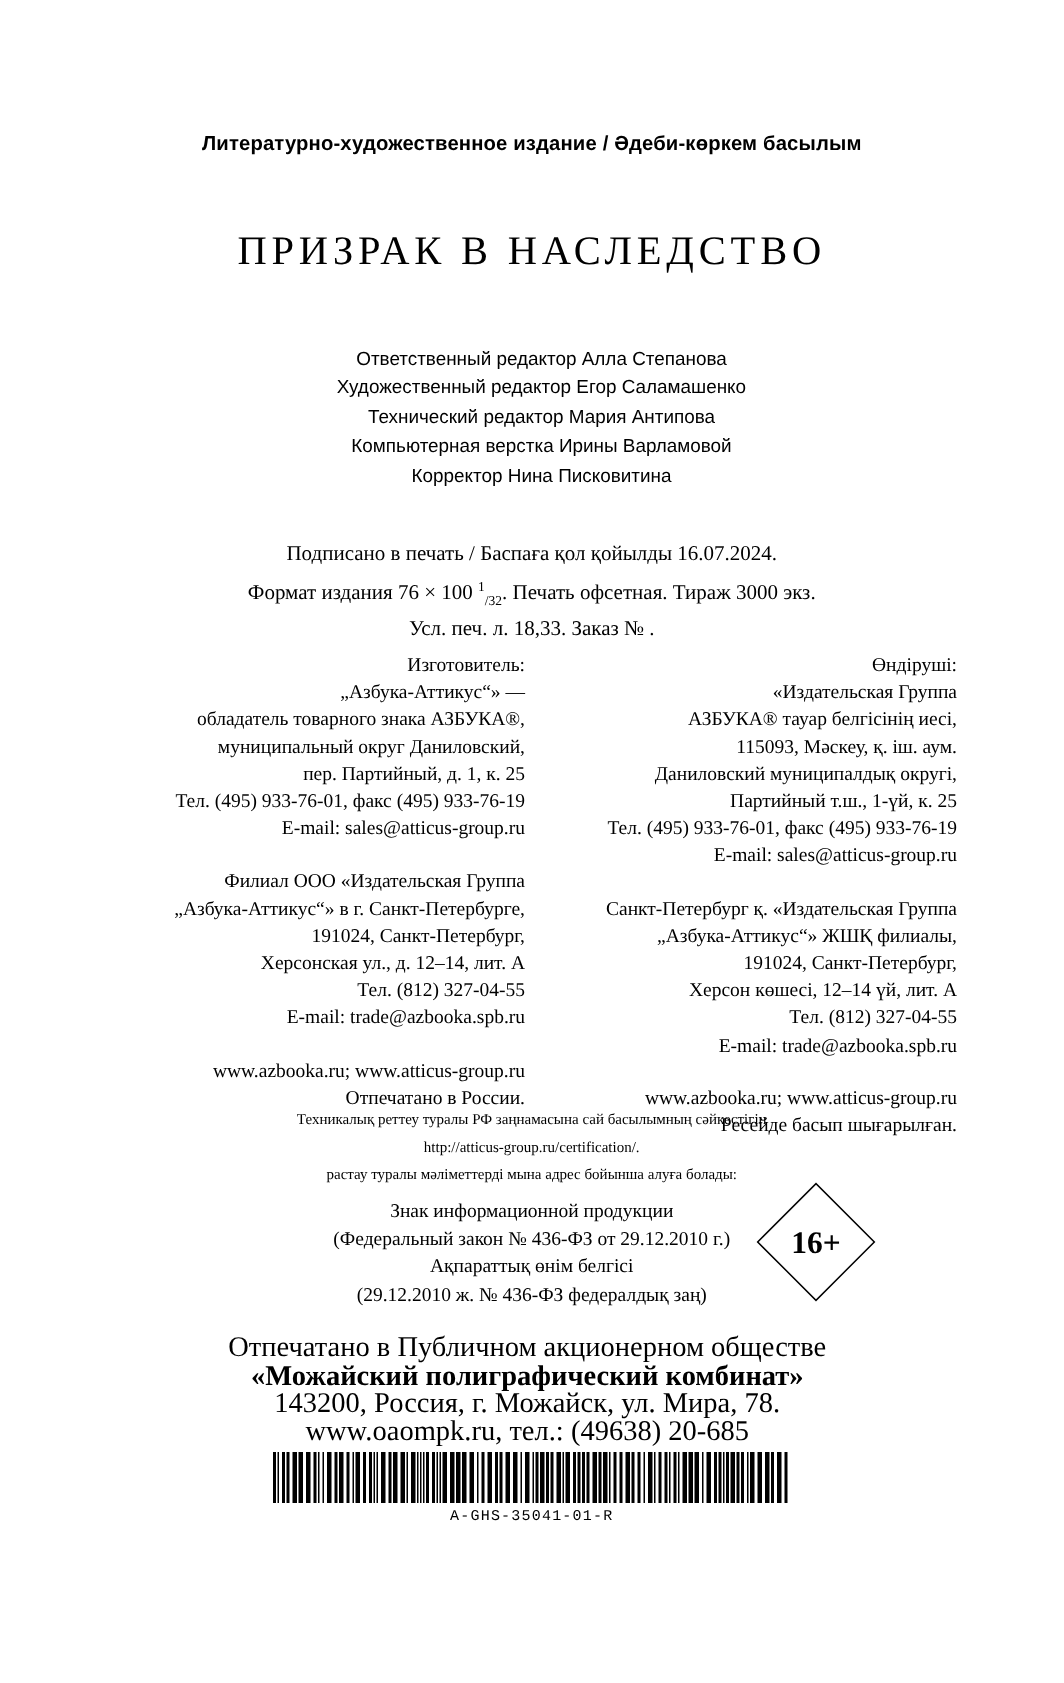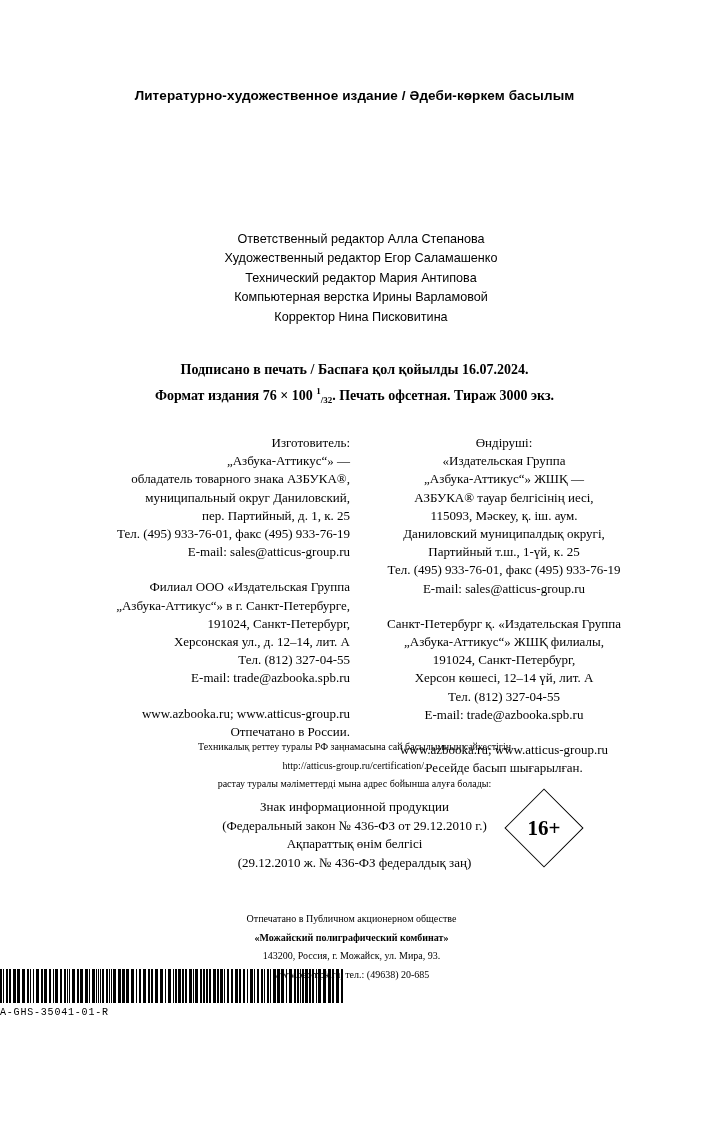--- a/index.html
+++ b/index.html
@@ -51,21 +51,20 @@
     line-height: 19.4px;
     padding-left: 13px;
   }
 
   .print-info {
     position: absolute;
     top: 360px;
     left: 0; right: 0;
     font-size: 14px;
     line-height: 20.5px;
-    font-weight: bold;
   }
   .print-info .sup {
     font-size: 9px;
     vertical-align: super;
   }
   .print-info .sub {
     font-size: 9px;
     vertical-align: sub;
   }
 
@@ -78,21 +77,21 @@
     justify-content: space-between;
   }
   .col-left {
     width: 268px;
     text-align: right;
     font-size: 13px;
     line-height: 18.2px;
   }
   .col-right {
     width: 268px;
-    text-align: center;
+    text-align: right;
     font-size: 13px;
     line-height: 18.2px;
   }
   .block { margin-bottom: 17px; }
   .block.last { margin-bottom: 0; }
 
   .cert-note {
     position: absolute;
     top: 738px;
     left: 0; right: 0;
@@ -126,31 +125,30 @@
     transform: rotate(-45deg);
     font-family: "Liberation Serif", serif;
     font-size: 21px;
     font-weight: bold;
   }
 
   .printer {
     position: absolute;
     top: 890px;
     left: 0; right: 6px;
-    font-size: 10px;
+    font-size: 19px;
     line-height: 18.6px;
-    margin-top: 20px;
   }
   .printer .bold { font-weight: bold; }
 
   .barcode-wrap {
     position: absolute;
     top: 955px;
     left: 0; right: 0;
-    text-align: left;
+    text-align: center;
   }
   .barcode {
     display: inline-block;
     height: 34px;
     line-height: 0;
     font-size: 0;
     white-space: nowrap;
   }
   .barcode i {
     display: inline-block;
@@ -165,32 +163,34 @@
     margin-top: 4px;
   }
 </style>
 </head>
 <body>
 
 <div class="page">
 
   <div class="edition-line center">Литературно-художественное издание / Әдеби-көркем басылым</div>
 
+  <div class="book-title center">ПРИЗРАК В НАСЛЕДСТВО</div>
 
   <div class="credits center">
     <div>Ответственный редактор Алла Степанова</div>
     <div>Художественный редактор Егор Саламашенко</div>
     <div>Технический редактор Мария Антипова</div>
     <div>Компьютерная верстка Ирины Варламовой</div>
     <div>Корректор Нина Писковитина</div>
   </div>
 
   <div class="print-info center">
     <div>Подписано в печать / Баспаға қол қойылды 16.07.2024.</div>
     <div><span>Формат издания 76 × 100 </span><span class="sup">1</span><span class="sub">/32</span><span>. Печать офсетная. Тираж 3000 экз.</span></div>
+    <div>Усл. печ. л. 18,33. Заказ №           .</div>
   </div>
 
   <div class="cols">
     <div class="col-left">
       <div class="block">
         <div>Изготовитель:</div>
         <div>„Азбука-Аттикус“» —</div>
         <div>обладатель товарного знака АЗБУКА®,</div>
         <div>муниципальный округ Даниловский,</div>
         <div>пер. Партийный, д. 1, к. 25</div>
@@ -208,21 +208,20 @@
       <div class="block last">
         <div>www.azbooka.ru; www.atticus-group.ru</div>
         <div>Отпечатано в России.</div>
       </div>
     </div>
 
     <div class="col-right">
       <div class="block">
         <div>Өндіруші:</div>
         <div>«Издательская Группа</div>
-        <div>„Азбука-Аттикус“» ЖШҚ —</div>
         <div>АЗБУКА® тауар белгісінің иесі,</div>
         <div>115093, Мәскеу, қ. іш. аум.</div>
         <div>Даниловский муниципалдық округі,</div>
         <div>Партийный т.ш., 1-үй, к. 25</div>
         <div>Тел. (495) 933-76-01, факс (495) 933-76-19</div>
         <div>E-mail: sales@atticus-group.ru</div>
       </div>
       <div class="block">
         <div>Санкт-Петербург қ. «Издательская Группа</div>
         <div>„Азбука-Аттикус“» ЖШҚ филиалы,</div>
@@ -251,21 +250,21 @@
     <div>(29.12.2010 ж. № 436-ФЗ федералдық заң)</div>
   </div>
 
   <div class="age-badge">
     <span>16+</span>
   </div>
 
   <div class="printer center">
     <div>Отпечатано в Публичном акционерном обществе</div>
     <div class="bold">«Можайский полиграфический комбинат»</div>
-    <div>143200, Россия, г. Можайск, ул. Мира, 93.</div>
+    <div>143200, Россия, г. Можайск, ул. Мира, 78.</div>
     <div>www.oaompk.ru, тел.: (49638) 20-685</div>
   </div>
 
   <div class="barcode-wrap">
     <div class="barcode" id="barcode"><i style="width:2px;margin-right:1px"></i><i style="width:1px;margin-right:2px"></i><i style="width:2px;margin-right:1px"></i><i style="width:2px;margin-right:2px"></i><i style="width:3px;margin-right:1px"></i><i style="width:3px;margin-right:2px"></i><i style="width:3px;margin-right:2px"></i><i style="width:2px;margin-right:1px"></i><i style="width:1px;margin-right:2px"></i><i style="width:1px;margin-right:2px"></i><i style="width:3px;margin-right:2px"></i><i style="width:2px;margin-right:1px"></i><i style="width:3px;margin-right:2px"></i><i style="width:2px;margin-right:2px"></i><i style="width:1px;margin-right:1px"></i><i style="width:3px;margin-right:2px"></i><i style="width:2px;margin-right:2px"></i><i style="width:2px;margin-right:1px"></i><i style="width:1px;margin-right:1px"></i><i style="width:1px;margin-right:2px"></i><i style="width:3px;margin-right:2px"></i><i style="width:2px;margin-right:1px"></i><i style="width:3px;margin-right:2px"></i><i style="width:3px;margin-right:1px"></i><i style="width:1px;margin-right:2px"></i><i style="width:3px;margin-right:1px"></i><i style="width:1px;margin-right:1px"></i><i style="width:1px;margin-right:1px"></i><i style="width:1px;margin-right:1px"></i><i style="width:2px;margin-right:2px"></i><i style="width:2px;margin-right:1px"></i><i style="width:1px;margin-right:1px"></i><i style="width:1px;margin-right:1px"></i><i style="width:3px;margin-right:2px"></i><i style="width:3px;margin-right:1px"></i><i style="width:3px;margin-right:1px"></i><i style="width:3px;margin-right:2px"></i><i style="width:3px;margin-right:2px"></i><i style="width:1px;margin-right:2px"></i><i style="width:2px;margin-right:2px"></i><i style="width:3px;margin-right:2px"></i><i style="width:2px;margin-right:1px"></i><i style="width:2px;margin-right:2px"></i><i style="width:3px;margin-right:2px"></i><i style="width:3px;margin-right:2px"></i><i style="width:1px;margin-right:2px"></i><i style="width:3px;margin-right:2px"></i><i style="width:1px;margin-right:1px"></i><i style="width:2px;margin-right:1px"></i><i style="width:3px;margin-right:1px"></i><i style="width:2px;margin-right:1px"></i><i style="width:2px;margin-right:2px"></i><i style="width:3px;margin-right:1px"></i><i style="width:1px;margin-right:1px"></i><i style="width:3px;margin-right:2px"></i><i style="width:2px;margin-right:1px"></i><i style="width:2px;margin-right:1px"></i><i style="width:2px;margin-right:1px"></i><i style="width:2px;margin-right:2px"></i><i style="width:3px;margin-right:1px"></i><i style="width:2px;margin-right:1px"></i><i style="width:3px;margin-right:1px"></i><i style="width:1px;margin-right:2px"></i><i style="width:2px;margin-right:2px"></i><i style="width:2px;margin-right:2px"></i><i style="width:3px;margin-right:1px"></i><i style="width:2px;margin-right:2px"></i><i style="width:2px;margin-right:2px"></i><i style="width:1px;margin-right:2px"></i><i style="width:3px;margin-right:1px"></i><i style="width:1px;margin-right:2px"></i><i style="width:2px;margin-right:2px"></i><i style="width:2px;margin-right:1px"></i><i style="width:1px;margin-right:2px"></i><i style="width:2px;margin-right:1px"></i><i style="width:1px;margin-right:2px"></i><i style="width:3px;margin-right:1px"></i><i style="width:3px;margin-right:1px"></i><i style="width:3px;margin-right:2px"></i><i style="width:1px;margin-right:2px"></i><i style="width:3px;margin-right:2px"></i><i style="width:2px;margin-right:1px"></i><i style="width:2px;margin-right:1px"></i><i style="width:1px;margin-right:1px"></i><i style="width:2px;margin-right:1px"></i><i style="width:3px;margin-right:1px"></i><i style="width:2px;margin-right:1px"></i><i style="width:2px;margin-right:2px"></i><i style="width:1px;margin-right:1px"></i><i style="width:3px;margin-right:2px"></i><i style="width:3px;margin-right:2px"></i><i style="width:3px;margin-right:1px"></i><i style="width:2px;margin-right:2px"></i><i style="width:3px;margin-right:2px"></i><i style="width:2px;margin-right:2px"></i></div>
     <div class="barcode-label">A-GHS-35041-01-R</div>
   </div>
 
 </div>
 

